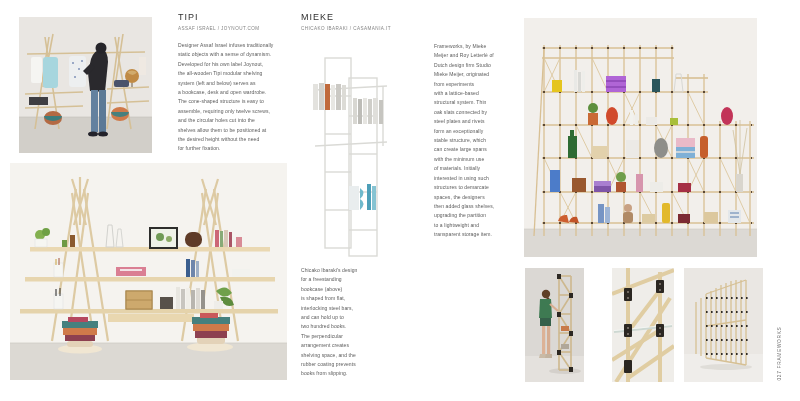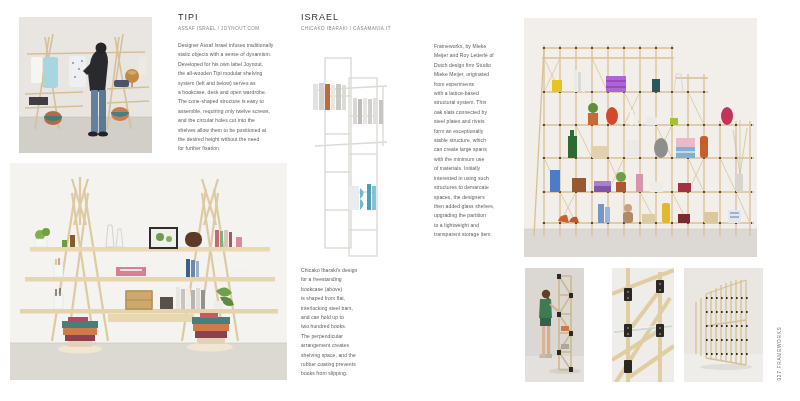--- a/index.html
+++ b/index.html
@@ -180,21 +180,21 @@
 system (left and below) serves as
 a bookcase, desk and open wardrobe.
 The cone-shaped structure is easy to
 assemble, requiring only twelve screws,
 and the circular holes cut into the
 shelves allow them to be positioned at
 the desired height without the need
 for further fixation.</p>
 
   <section class="article" style="left:301px; top:13px; width:104px;">
-    <h2>ISRAEL</h2>
+    <h2>MIEKE</h2>
     <p class="sub">CHICAKO IBARAKI / CASAMANIA.IT</p>
   </section>
 
   <figure class="photo" style="left:297px; top:46px; width:110px; height:216px; margin:0">
     <svg viewBox="0 0 110 216">
       <rect width="110" height="216" fill="#ffffff"></rect>
       <g stroke="#dadad6" stroke-width="1.4" fill="none">
         <rect x="28" y="12" width="26" height="190"></rect>
         <line x1="28" y1="50" x2="54" y2="50"></line>
         <line x1="28" y1="88" x2="54" y2="88"></line>

